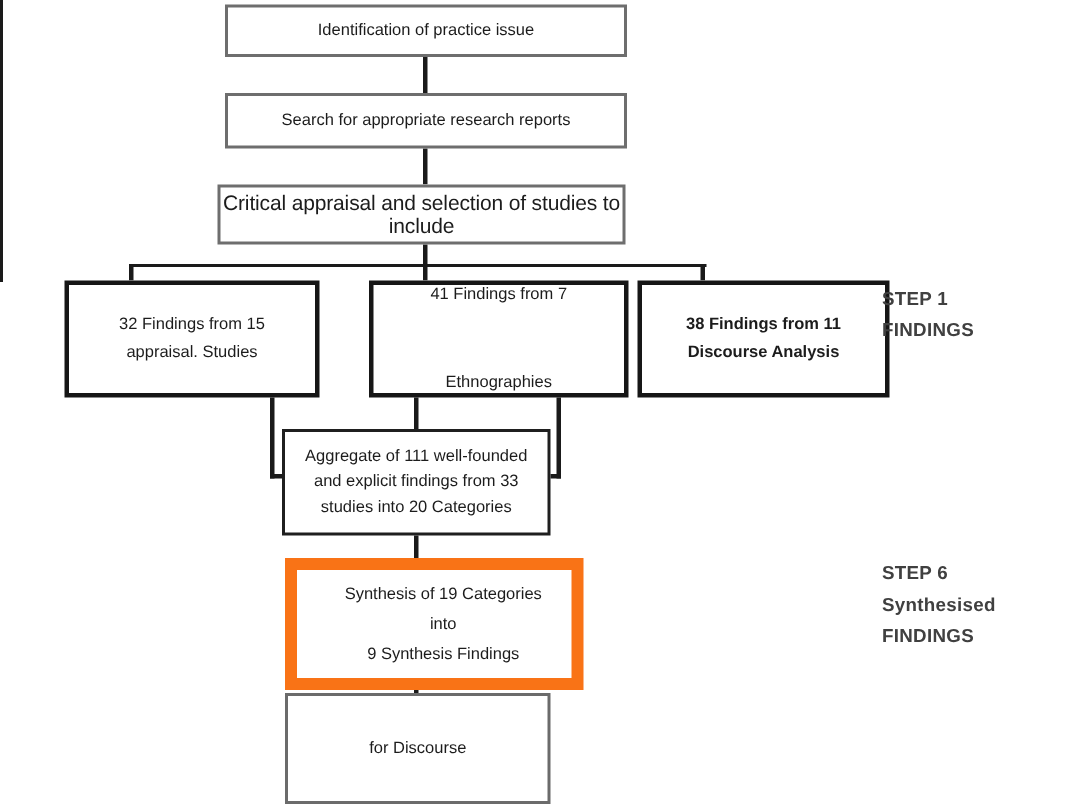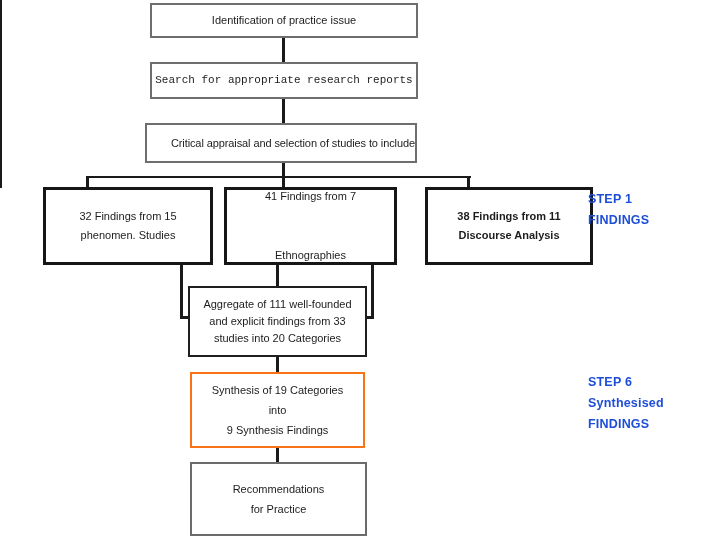--- a/index.html
+++ b/index.html
@@ -8,28 +8,28 @@
     font-family:"Liberation Sans","DejaVu Sans",sans-serif;color:#1c1c1c;
   }
   
   .fbox{
     position:absolute;display:flex;flex-direction:column;align-items:center;justify-content:center;
     text-align:center;background:#ffffff;font-size:11px;line-height:15px;color:#1c1c1c;
   }
   .fbox span{display:block;}
   .b-top{border:2px solid #6e6e6e;}
   .b-identify{left:150px;top:3px;width:264px;height:31px;}
-  .b-search{left:150px;top:62px;width:264px;height:33px;font-family:Liberation Mono, monospace;}
-  .b-appraisal{left:145px;top:123px;width:268px;height:36px;font-size:11px;letter-spacing:-0.1px;align-items:flex-end;}
+  .b-search{left:150px;top:62px;width:264px;height:33px;}
+  .b-appraisal{left:145px;top:123px;width:268px;height:36px;font-size:14px;letter-spacing:-0.1px;align-items:flex-end;}
   .b-row{border:3px solid #161616;line-height:19px;margin-left:40px;}
   .b-phenom{left:3px;top:187px;width:164px;height:72px;}
-  .b-ethno{left:184px;top:187px;width:167px;height:72px;gap:40px;}
+  .b-ethno{left:206px;top:187px;width:167px;height:72px;gap:40px;}
   .b-discourse{left:385px;top:187px;width:162px;height:72px;font-weight:bold;}
   .b-aggregate{left:188px;top:286px;width:175px;height:67px;border:2px solid #1f1f1f;line-height:17px;}
-  .b-synthesis{left:190px;top:372px;width:171px;height:72px;border:2px solid #f97316;line-height:20px;}
+  .b-synthesis{left:190px;top:372px;width:171px;height:72px;border:8px solid #f97316;line-height:20px;padding-left:12px;}
   .b-recommend{left:190px;top:462px;width:173px;height:70px;border:2px solid #6b6b6b;line-height:20px;}
   
   .line{position:absolute;background:#1a1a1a;}
   .edge-left{left:0;top:0;width:2px;height:188px;}
   .v-1{left:282px;top:36px;width:3px;height:26px;}
   .v-2{left:282px;top:97px;width:3px;height:26px;}
   .v-3{left:282px;top:161px;width:3px;height:26px;}
   .h-dist{left:87px;top:176px;width:384px;height:2px;}
   .v-drop-l{left:86px;top:176px;width:3px;height:11px;}
   .v-drop-r{left:467px;top:176px;width:3px;height:11px;}
@@ -38,21 +38,21 @@
   .v-syn-rec{left:276px;top:446px;width:3px;height:16px;}
   
   .brk-l-stub1{left:169px;top:226px;width:13px;height:3px;}
   .brk-l-vert{left:180px;top:226px;width:3px;height:93px;}
   .brk-l-stub2{left:180px;top:316px;width:8px;height:3px;}
   .brk-r-stub1{left:371px;top:226px;width:14px;height:3px;}
   .brk-r-vert{left:371px;top:226px;width:3px;height:93px;}
   .brk-r-stub2{left:365px;top:316px;width:9px;height:3px;}
   
   .step{
-    position:absolute;left:588px;font-weight:bold;font-size:12.5px;line-height:21px;color:#1d4ed8;
+    position:absolute;left:588px;font-weight:bold;font-size:12.5px;line-height:21px;color:#404040;
     letter-spacing:0.2px;
   }
   .step span{display:block;}
   .s1{top:189px;}
   .s2{top:285px;}
   .s3{top:372px;}
 </style>
 </head>
 <body>
 
@@ -83,21 +83,21 @@
   <div class="fbox b-top b-search">
     <span>Search for appropriate research reports</span>
   </div>
 
   <div class="fbox b-top b-appraisal">
     <span>Critical appraisal and selection of studies to include</span>
   </div>
 
   <div class="fbox b-row b-phenom">
     <span>32 Findings from 15</span>
-    <span>phenomen. Studies</span>
+    <span>appraisal. Studies</span>
   </div>
 
   <div class="fbox b-row b-ethno">
     <span>41 Findings from 7</span>
     <span>Ethnographies</span>
   </div>
 
   <div class="fbox b-row b-discourse">
     <span>38 Findings from 11</span>
     <span>Discourse Analysis</span>
@@ -109,22 +109,21 @@
     <span>studies into 20 Categories</span>
   </div>
 
   <div class="fbox b-synthesis">
     <span>Synthesis of 19 Categories</span>
     <span>into</span>
     <span>9 Synthesis Findings</span>
   </div>
 
   <div class="fbox b-recommend">
-    <span>Recommendations</span>
-    <span>for Practice</span>
+    <span>for Discourse</span>
   </div>
 
   <div class="step s1">
     <span>STEP 1</span>
     <span>FINDINGS</span>
   </div>
 
 
   <div class="step s3">
     <span>STEP 6</span>

